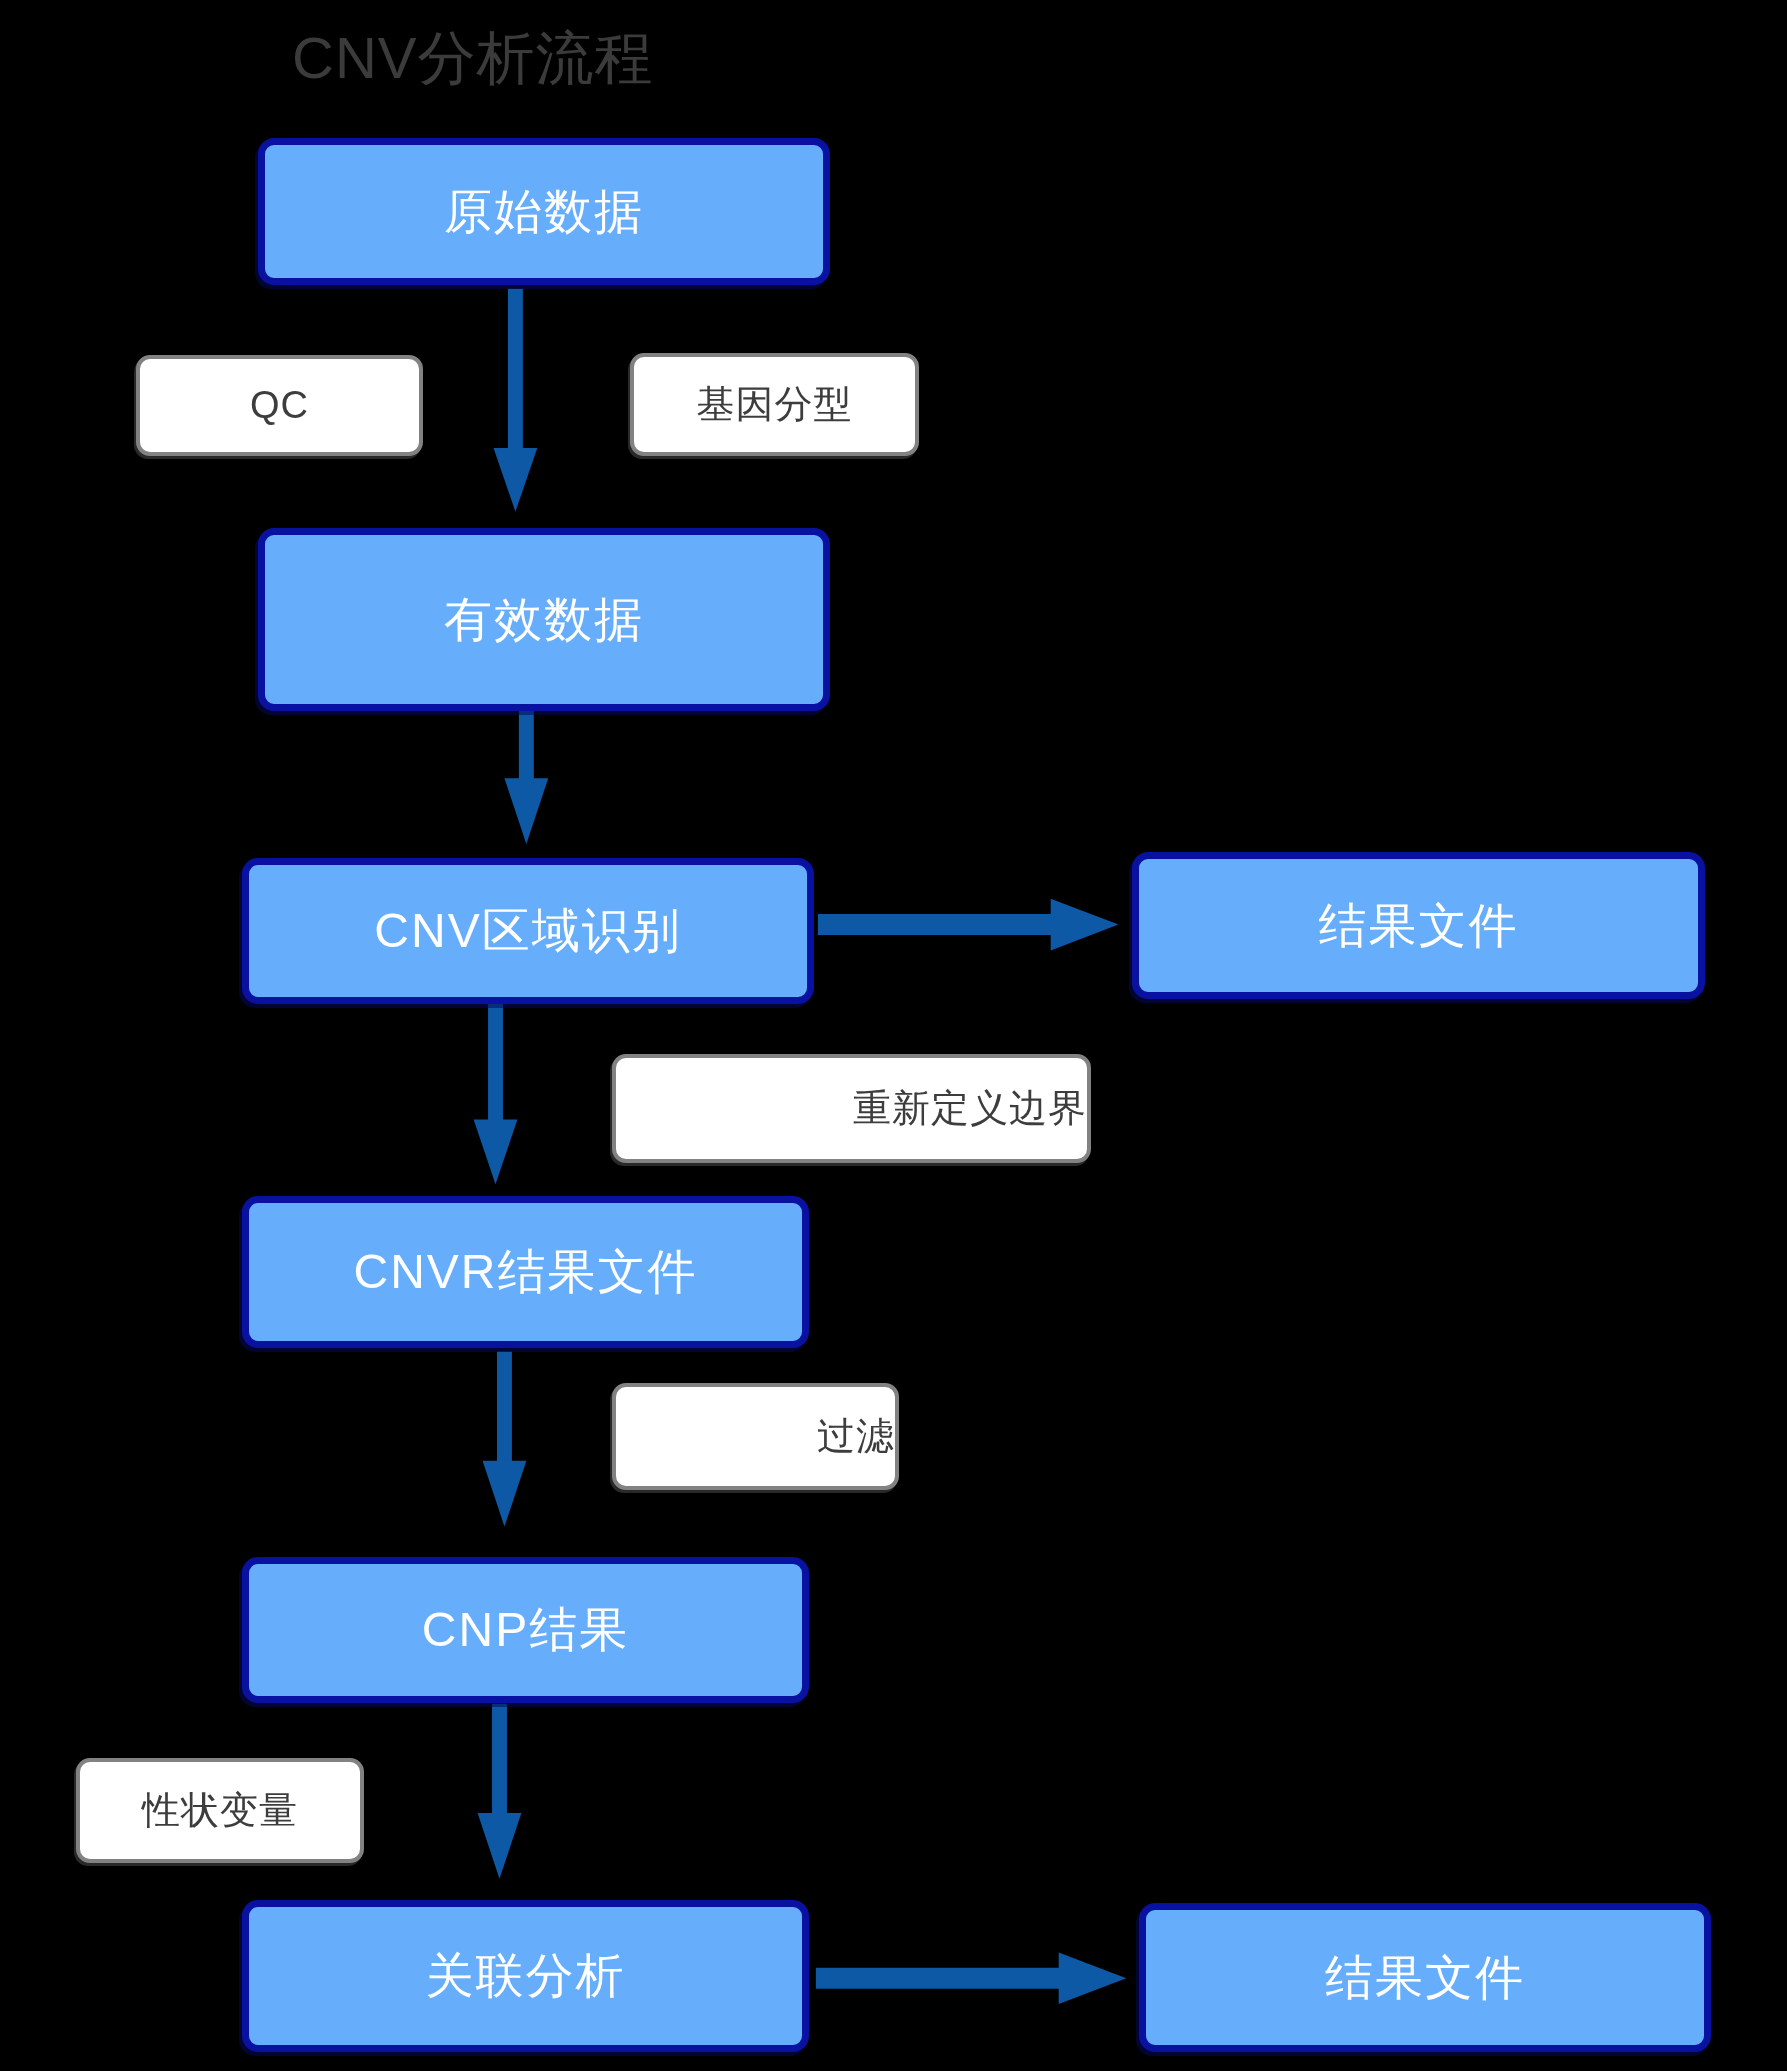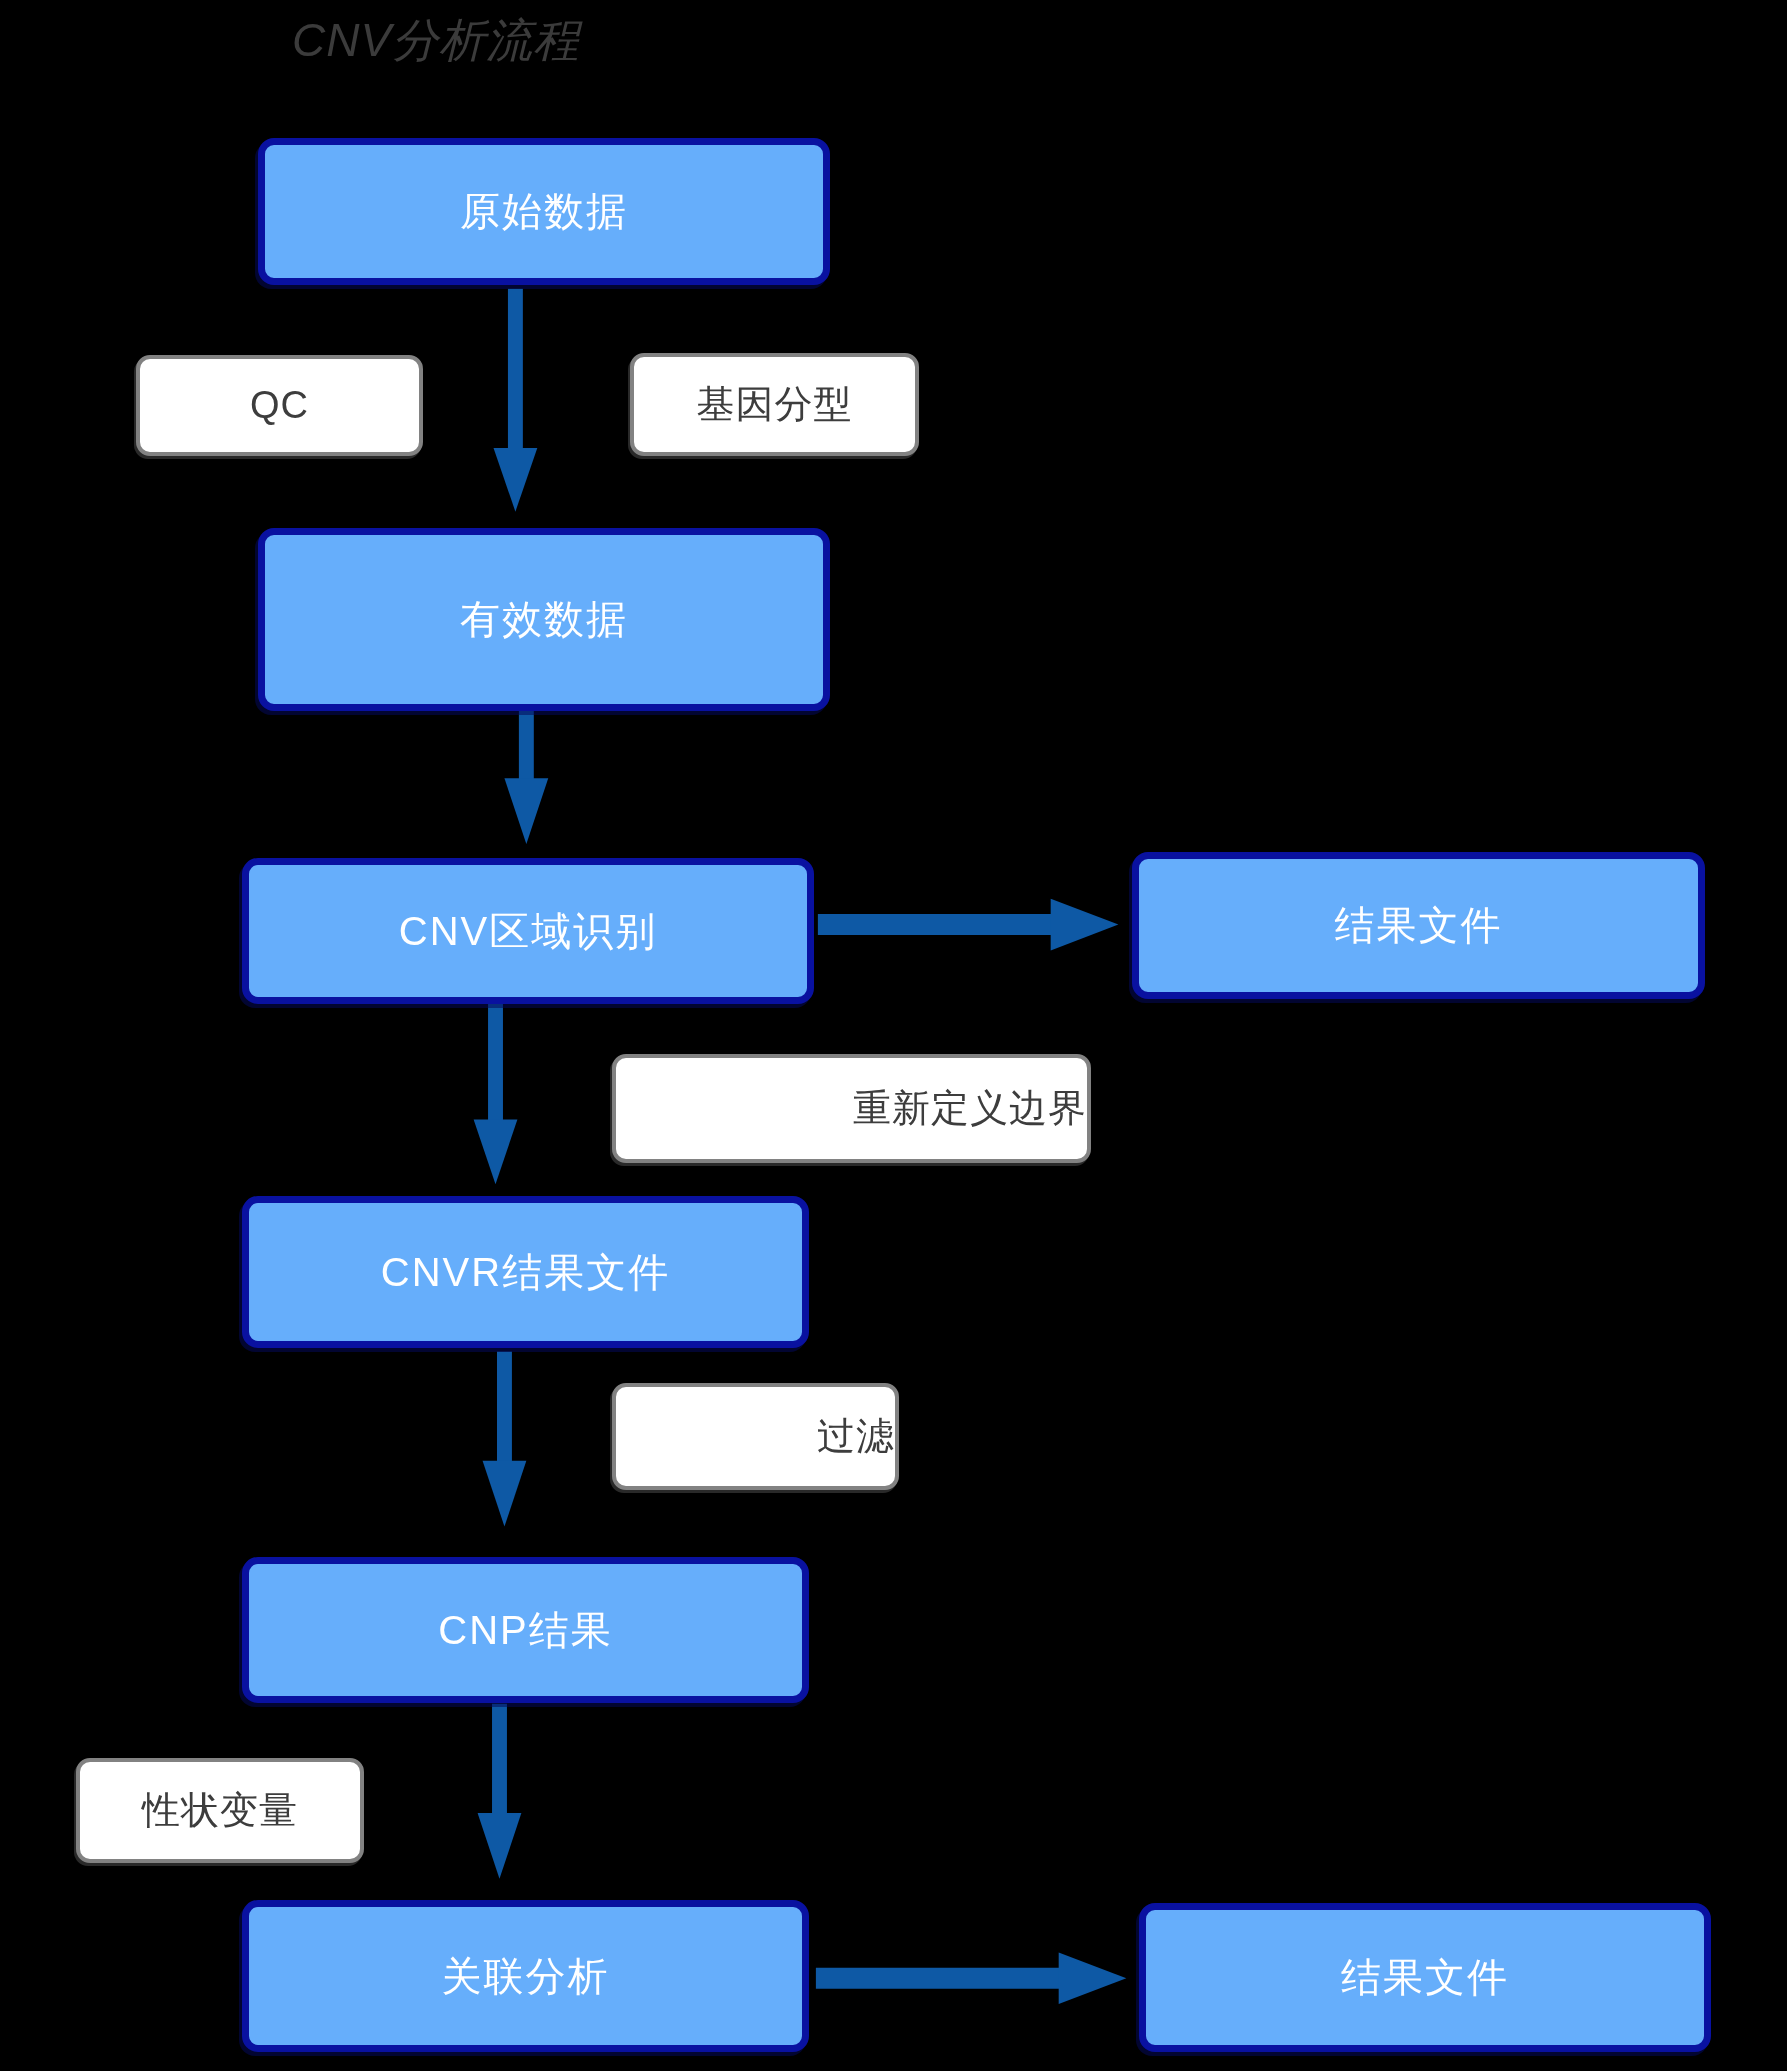--- a/index.html
+++ b/index.html
@@ -16,41 +16,40 @@
   html,body{margin:0;padding:0;background:var(--background);}
   .canvas{
     position:relative;
     width:1787px;height:2072px;
     background:var(--background);
     font-family:"Liberation Sans", sans-serif;
     overflow:hidden;
   }
   .title{
     position:absolute;
-    left:292px;top:10px;
-    font-size:46px;
+    left:292px;top:20px;
+    font-size:58px;
     font-weight:500;
     letter-spacing:1px;
     color:var(--title-text);
-    font-style:italic;
   }
   .arrows{
     position:absolute;left:0;top:0;width:1787px;height:2072px;
   }
   .arrows line{stroke:var(--arrow);}
   .arrows polygon{fill:var(--arrow);}
   .node{
     position:absolute;
     background:var(--node-fill);
     border:7px solid var(--node-border);
     border-radius:16px;
     box-sizing:border-box;
     display:flex;align-items:center;justify-content:center;
     color:var(--node-text);
-    font-size:40px;
+    font-size:48px;
     letter-spacing:2px;
     box-shadow:-3px 4px 0 rgba(4,10,90,0.55);
   }
   .edge-label{
     position:absolute;
     background:var(--label-fill);
     border:4px solid var(--label-border);
     border-radius:14px;
     box-sizing:border-box;
     display:flex;align-items:center;justify-content:center;

